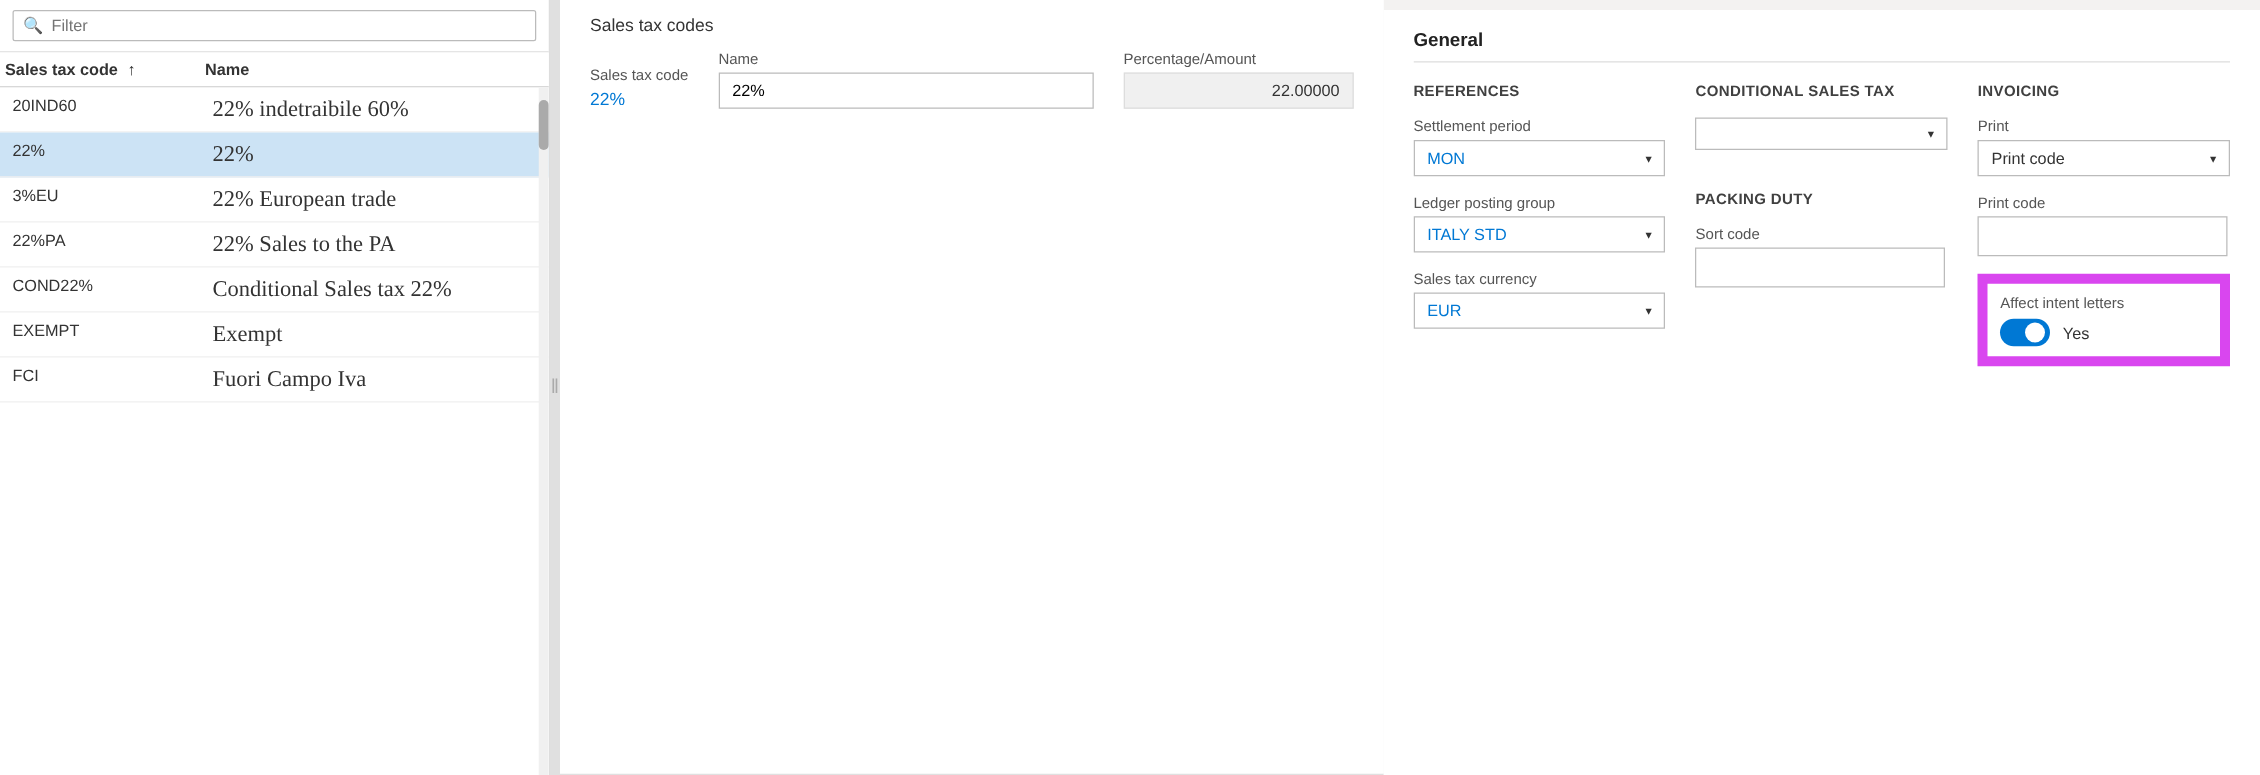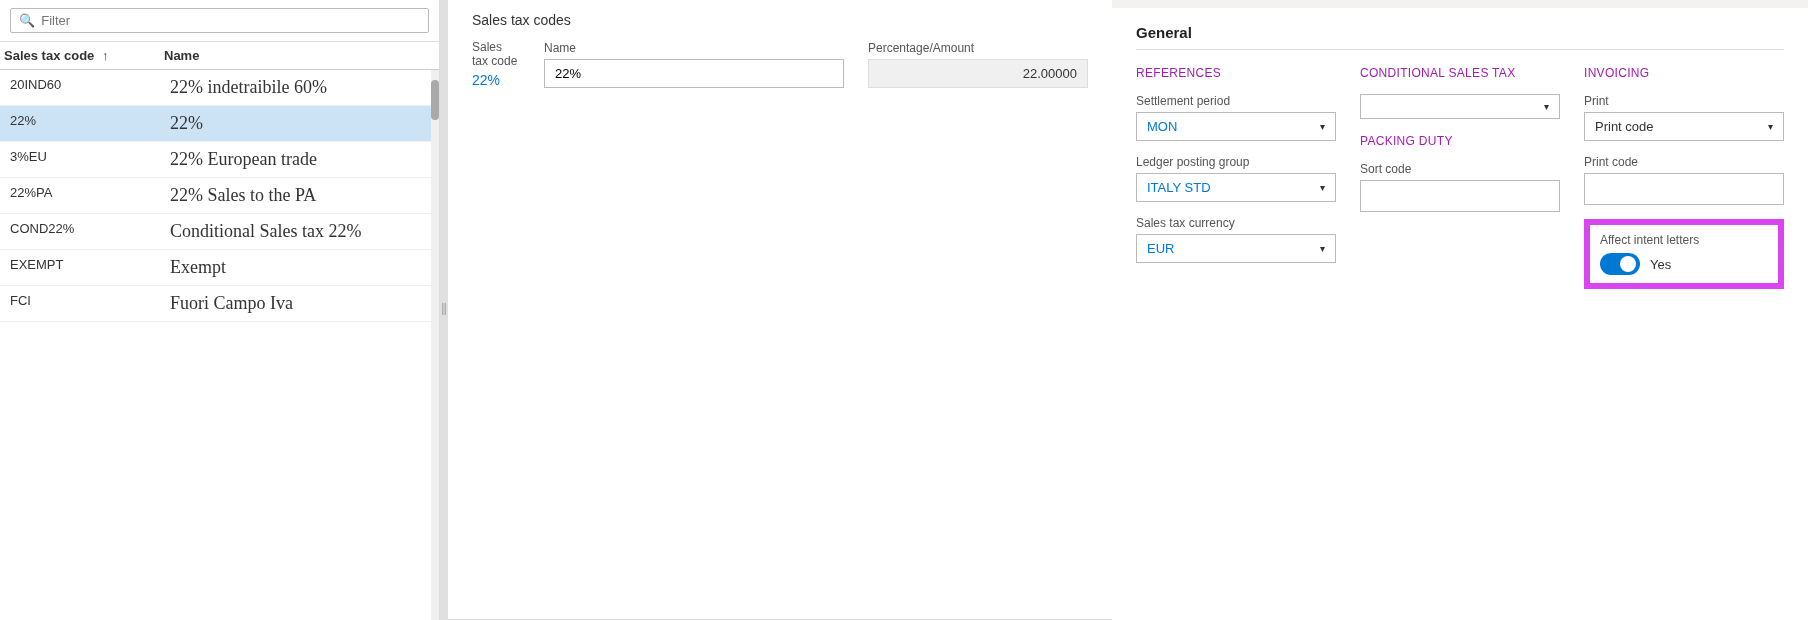--- a/index.html
+++ b/index.html
@@ -119,21 +119,21 @@
       padding: 6px 10px;
       font-size: 13px;
       width: 300px;
       outline: none;
       background: #fff;
     }
     .field-input-readonly {
       border: 1px solid #ddd;
       padding: 6px 10px;
       font-size: 13px;
-      width: 220px;
+      width: 184px;
       background: #f0f0f0;
       color: #333;
       text-align: right;
     }
 
     
     .general-section {
       background: #fff;
       margin-top: 8px;
       padding: 16px 24px 22px 24px;
@@ -147,22 +147,22 @@
       padding-bottom: 8px;
       border-bottom: 1px solid #ddd;
     }
     .columns-container {
       display: grid;
       grid-template-columns: 1fr 1fr 1fr;
       gap: 24px;
     }
     .col-section-title {
       font-size: 12px;
-      font-weight: 400;
-      color: #a21caf;
+      font-weight: 700;
+      color: #404040;
       margin-bottom: 14px;
       letter-spacing: 0.3px;
     }
     .form-group { margin-bottom: 14px; }
     .form-label { font-size: 12px; color: #555; margin-bottom: 4px; display: block; }
     .form-select {
       display: flex;
       align-items: center;
       justify-content: space-between;
       border: 1px solid #bbb;
@@ -207,21 +207,21 @@
       border-radius: 50%;
       position: absolute;
       top: 3px;
       right: 4px;
       transition: right 0.2s;
     }
     .toggle-yes-label { font-size: 13px; color: #333; }
 
     
     .highlight-box {
-      border: 6px solid #d946ef;
+      border: 8px solid #d946ef;
       padding: 8px 10px;
       background: #fff;
     }
 
     
     .splitter {
       width: 8px;
       background: #e0e0e0;
       cursor: col-resize;
       display: flex;
@@ -345,21 +345,21 @@
       <div class="col">
         <div class="col-section-title">CONDITIONAL SALES TAX</div>
 
         <div class="form-group">
           <div class="form-select form-select-plain">
             <span class="form-select-value"></span>
             <span class="form-select-arrow">▾</span>
           </div>
         </div>
 
-        <div style="margin-top: 15px;">
+        <div style="margin-top: 32px;">
           <div class="col-section-title">PACKING DUTY</div>
           <div class="form-group">
             <label class="form-label">Sort code</label>
             <input class="form-text-input" style="width: 200px;" type="text">
           </div>
         </div>
       </div>
 
       <div class="col">
         <div class="col-section-title">INVOICING</div>

